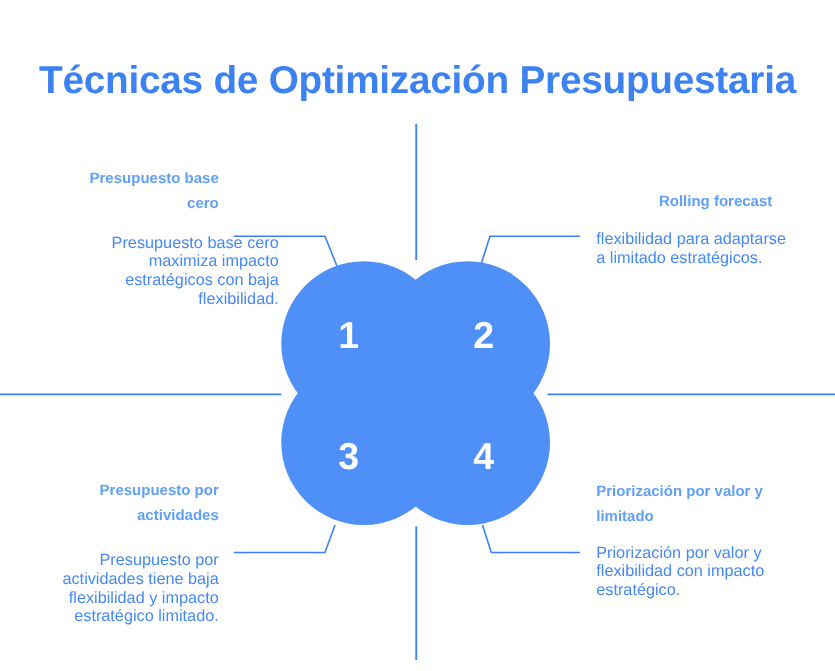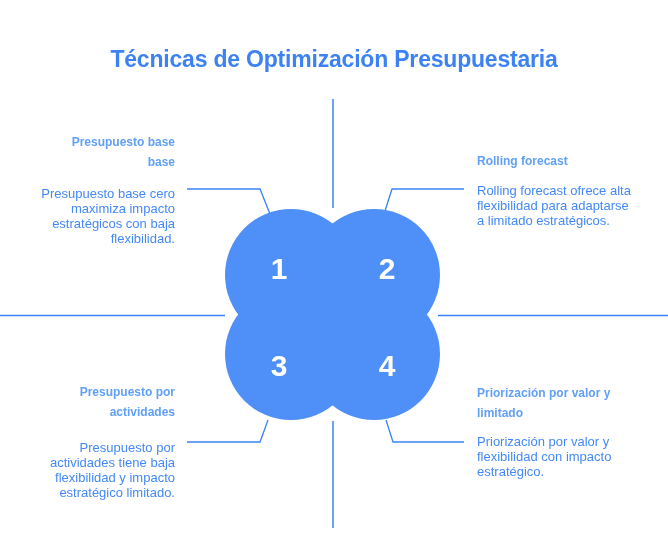--- a/index.html
+++ b/index.html
@@ -7,36 +7,36 @@
     --description:#4489f6; --number:#ffffff; --background:#ffffff; --main-title:#3c82f2;
   }
   html,body{margin:0;padding:0;background:var(--background);}
   #canvas{
     position:relative;width:668px;height:537px;overflow:hidden;
     background:var(--background);
     font-family:"Liberation Sans","DejaVu Sans",sans-serif;
   }
   .main-title{
     position:absolute;top:46px;left:0;width:668px;text-align:center;
-    font-size:23px;font-weight:bold;color:var(--main-title);letter-spacing:-0.2px;
+    font-size:31px;font-weight:bold;color:var(--main-title);letter-spacing:-0.2px;
   }
   svg.diagram{position:absolute;top:0;left:0;width:668px;height:537px;}
   .qtitle{
     position:absolute;font-size:12px;font-weight:bold;line-height:20px;
     color:var(--quadrant-title);
   }
   .qdesc{
     position:absolute;font-size:13px;font-weight:normal;line-height:15px;
     color:var(--description);
   }
   .right{text-align:right;}
   .left{text-align:left;}
   .tl-title{top:132px;left:0;width:175px;}
-  .tl-desc{top:186px;left:0;width:175px;}
-  .tr-title{top:151px;left:477px;width:191px;}
+  .tl-desc{top:186px;left:0;width:175px;padding-left:48px;}
+  .tr-title{top:151px;left:477px;width:191px;text-align:center;}
   .tr-desc{top:183px;left:477px;width:191px;}
   .bl-title{top:382px;left:0;width:175px;}
   .bl-desc{top:440px;left:0;width:175px;}
   .br-title{top:383px;left:477px;width:191px;}
   .br-desc{top:434px;left:477px;width:191px;}
   .axis{stroke:var(--accent);stroke-width:1.5;fill:none;}
   .connector{stroke:var(--accent);stroke-width:1.3;fill:none;}
   .lobe{fill:var(--blob);}
   .lobe-number{
     fill:var(--number);font-size:30px;font-weight:bold;
@@ -68,34 +68,33 @@
     <circle class="lobe" cx="374" cy="354" r="66"></circle>
 
     <text class="lobe-number" x="279" y="278.5">1</text>
     <text class="lobe-number" x="387" y="278.5">2</text>
     <text class="lobe-number" x="279" y="375.5">3</text>
     <text class="lobe-number" x="387" y="375.5">4</text>
   </svg>
 
   <div class="qtitle right tl-title">
     <div>Presupuesto base</div>
-    <div>base</div>
+    <div>cero</div>
   </div>
   <div class="qdesc right tl-desc">
     <div>Presupuesto base cero</div>
     <div>maximiza impacto</div>
     <div>estratégicos con baja</div>
     <div>flexibilidad.</div>
   </div>
 
   <div class="qtitle left tr-title">
     <div>Rolling forecast</div>
   </div>
   <div class="qdesc left tr-desc">
-    <div>Rolling forecast ofrece alta</div>
     <div>flexibilidad para adaptarse</div>
     <div>a limitado estratégicos.</div>
   </div>
 
   <div class="qtitle right bl-title">
     <div>Presupuesto por</div>
     <div>actividades</div>
   </div>
   <div class="qdesc right bl-desc">
     <div>Presupuesto por</div>

